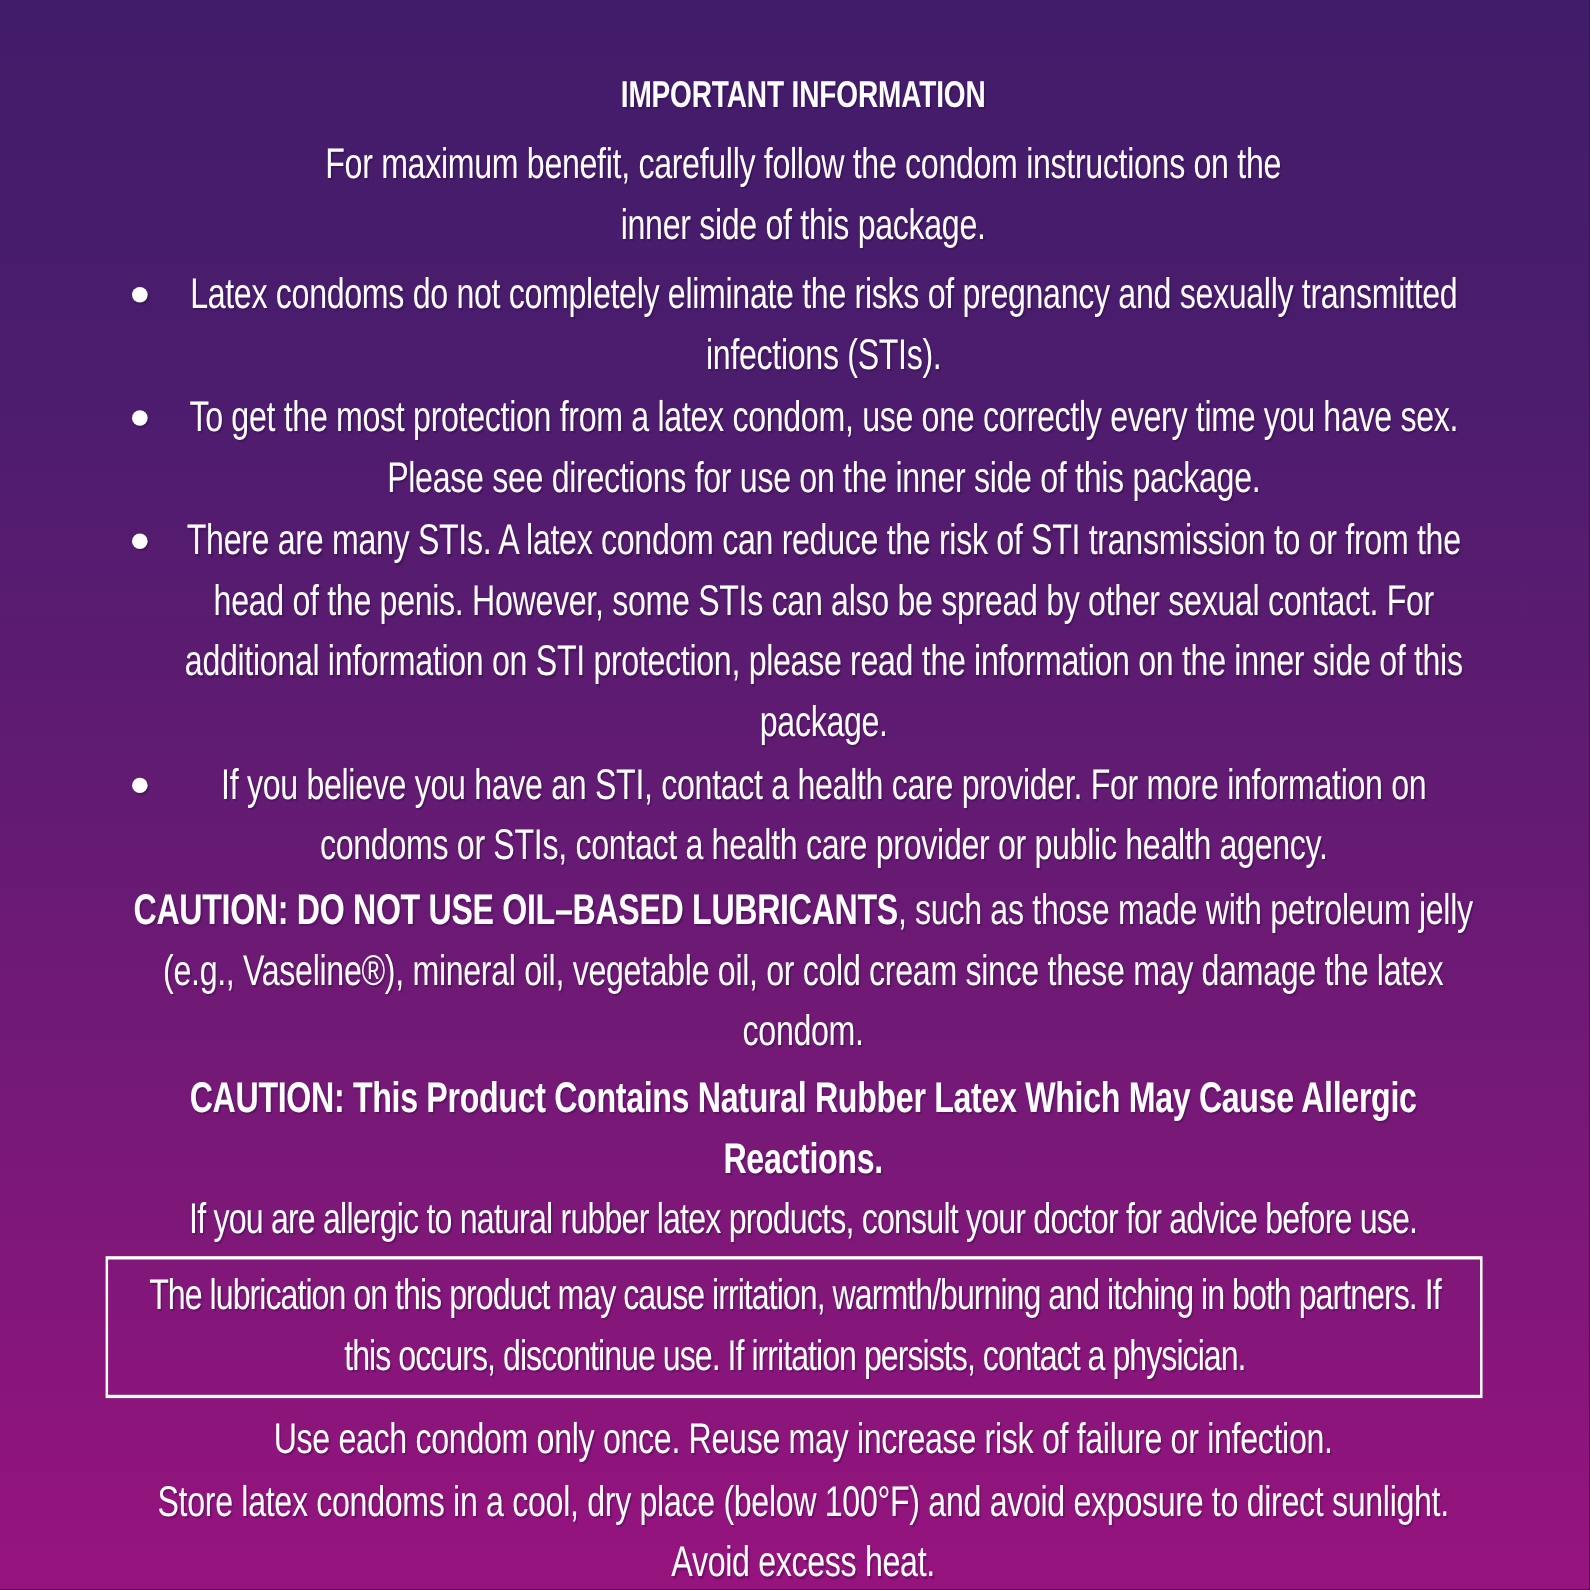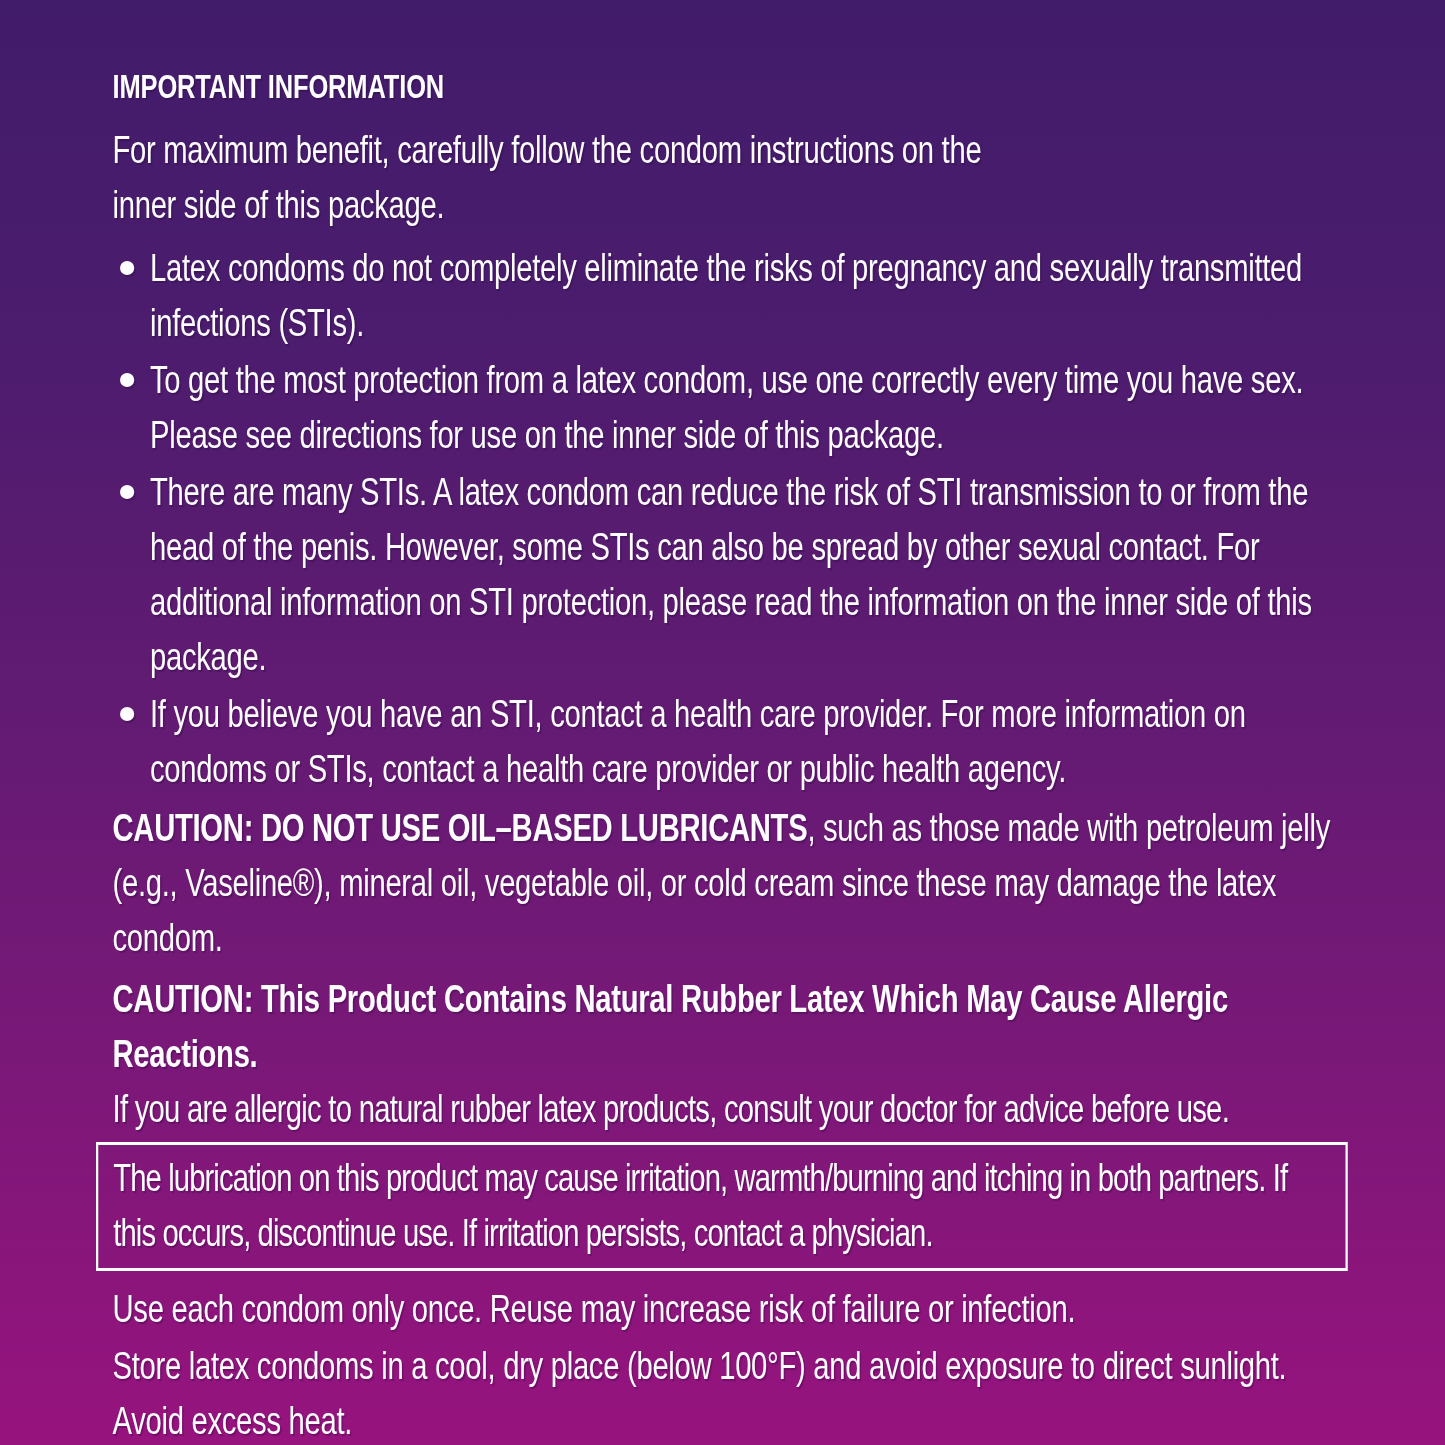--- a/index.html
+++ b/index.html
@@ -72,21 +72,21 @@
     border: 3px solid #ffffff;
     padding: 5px 18px 8px 20px;
   }
   .warning-box p { letter-spacing: -1.2px; }
 
   .single-use { margin-bottom: 2px; }
 </style>
 </head>
 <body>
 
-<div class="canvas" style="background: linear-gradient(rgb(65, 28, 106) 0%, rgb(77, 28, 110) 25%, rgb(97, 27, 114) 48%, rgb(122, 24, 120) 73%, rgb(151, 19, 126) 100%);">
+<div class="canvas" style="background: linear-gradient(rgb(65, 28, 106) 0%, rgb(77, 28, 110) 25%, rgb(97, 27, 114) 48%, rgb(122, 24, 120) 73%, rgb(151, 19, 126) 100%); text-align: center;">
   <div class="content" style="color: rgb(253, 252, 254);">
 
     <h1 class="heading">IMPORTANT INFORMATION</h1>
 
     <p class="intro">
       <span>For maximum benefit, carefully follow the condom instructions on the</span><br>
       <span>inner side of this package.</span>
     </p>
 
     <ul class="bullets">

